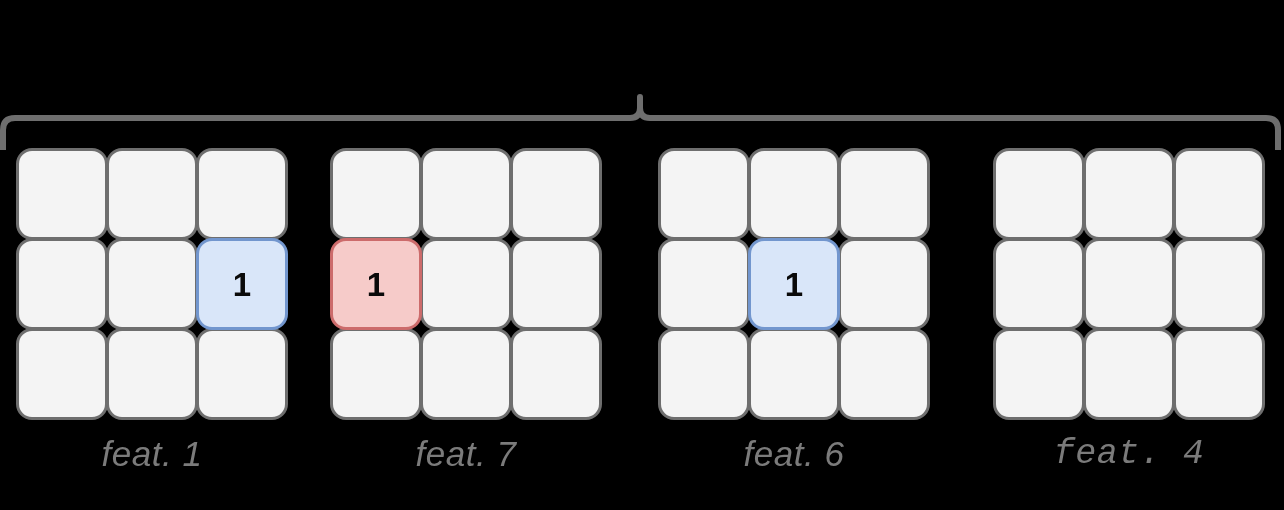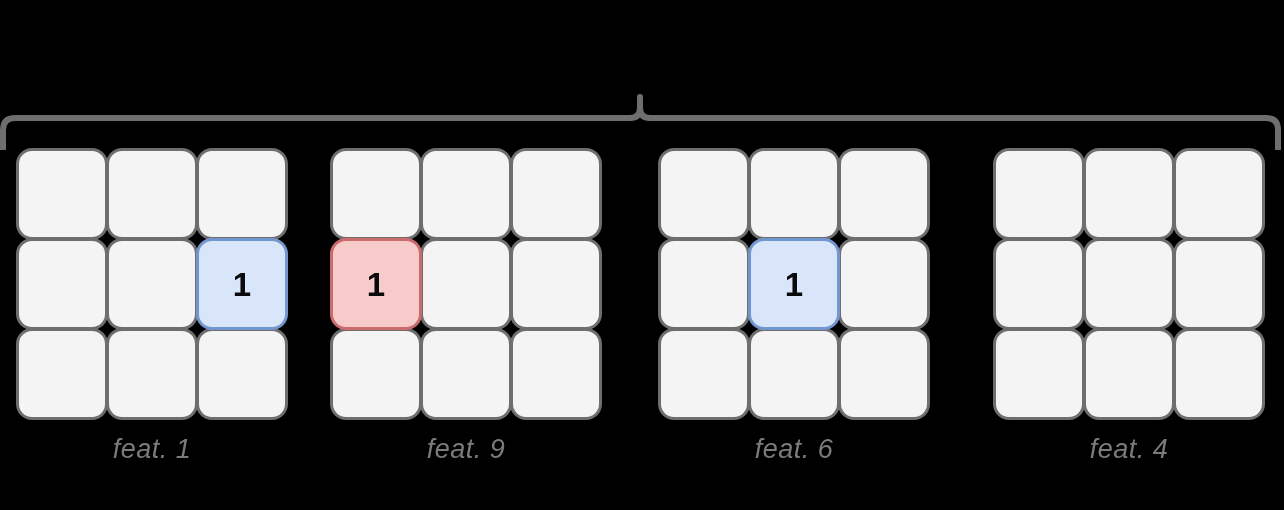--- a/index.html
+++ b/index.html
@@ -65,21 +65,21 @@
     background: #f6cbc9;
     border-color: #cc6b6b;
     z-index: 3;
   }
 
   .grid-label {
     position: absolute;
     top: 434px;
     width: 100%;
     text-align: center;
-    font-size: 27px;
+    font-size: 35px;
     font-style: italic;
     color: #7b7b7b;
     letter-spacing: 0.5px;
     white-space: nowrap;
   }
 </style>
 </head>
 <body>
 
 <div id="stage">
@@ -118,21 +118,21 @@
       <div class="cell" style="left:0px;top:0px;"></div>
       <div class="cell" style="left:90px;top:0px;"></div>
       <div class="cell" style="left:180px;top:0px;"></div>
       <div class="cell red" style="left:0px;top:90px;">1</div>
       <div class="cell" style="left:90px;top:90px;"></div>
       <div class="cell" style="left:180px;top:90px;"></div>
       <div class="cell" style="left:0px;top:180px;"></div>
       <div class="cell" style="left:90px;top:180px;"></div>
       <div class="cell" style="left:180px;top:180px;"></div>
     </div>
-    <div class="grid-label" style="top:286px;">feat. 9</div>
+    <div class="grid-label" style="top:286px;">feat. 7</div>
   </div>
 
   <div class="grid" style="left:658px; top:148px; width:272px;">
     <div class="grid-cells" style="width:272px;height:272px;">
       <div class="cell" style="left:0px;top:0px;"></div>
       <div class="cell" style="left:90px;top:0px;"></div>
       <div class="cell" style="left:180px;top:0px;"></div>
       <div class="cell" style="left:0px;top:90px;"></div>
       <div class="cell blue" style="left:90px;top:90px;">1</div>
       <div class="cell" style="left:180px;top:90px;"></div>
@@ -148,16 +148,16 @@
       <div class="cell" style="left:0px;top:0px;"></div>
       <div class="cell" style="left:90px;top:0px;"></div>
       <div class="cell" style="left:180px;top:0px;"></div>
       <div class="cell" style="left:0px;top:90px;"></div>
       <div class="cell" style="left:90px;top:90px;"></div>
       <div class="cell" style="left:180px;top:90px;"></div>
       <div class="cell" style="left:0px;top:180px;"></div>
       <div class="cell" style="left:90px;top:180px;"></div>
       <div class="cell" style="left:180px;top:180px;"></div>
     </div>
-    <div class="grid-label" style="top:286px;">feat. 4</div>
+    <div class="grid-label" style="top:286px;font-family:Liberation Mono, monospace;">feat. 4</div>
   </div>
 
 </div>
 
 </body></html>

